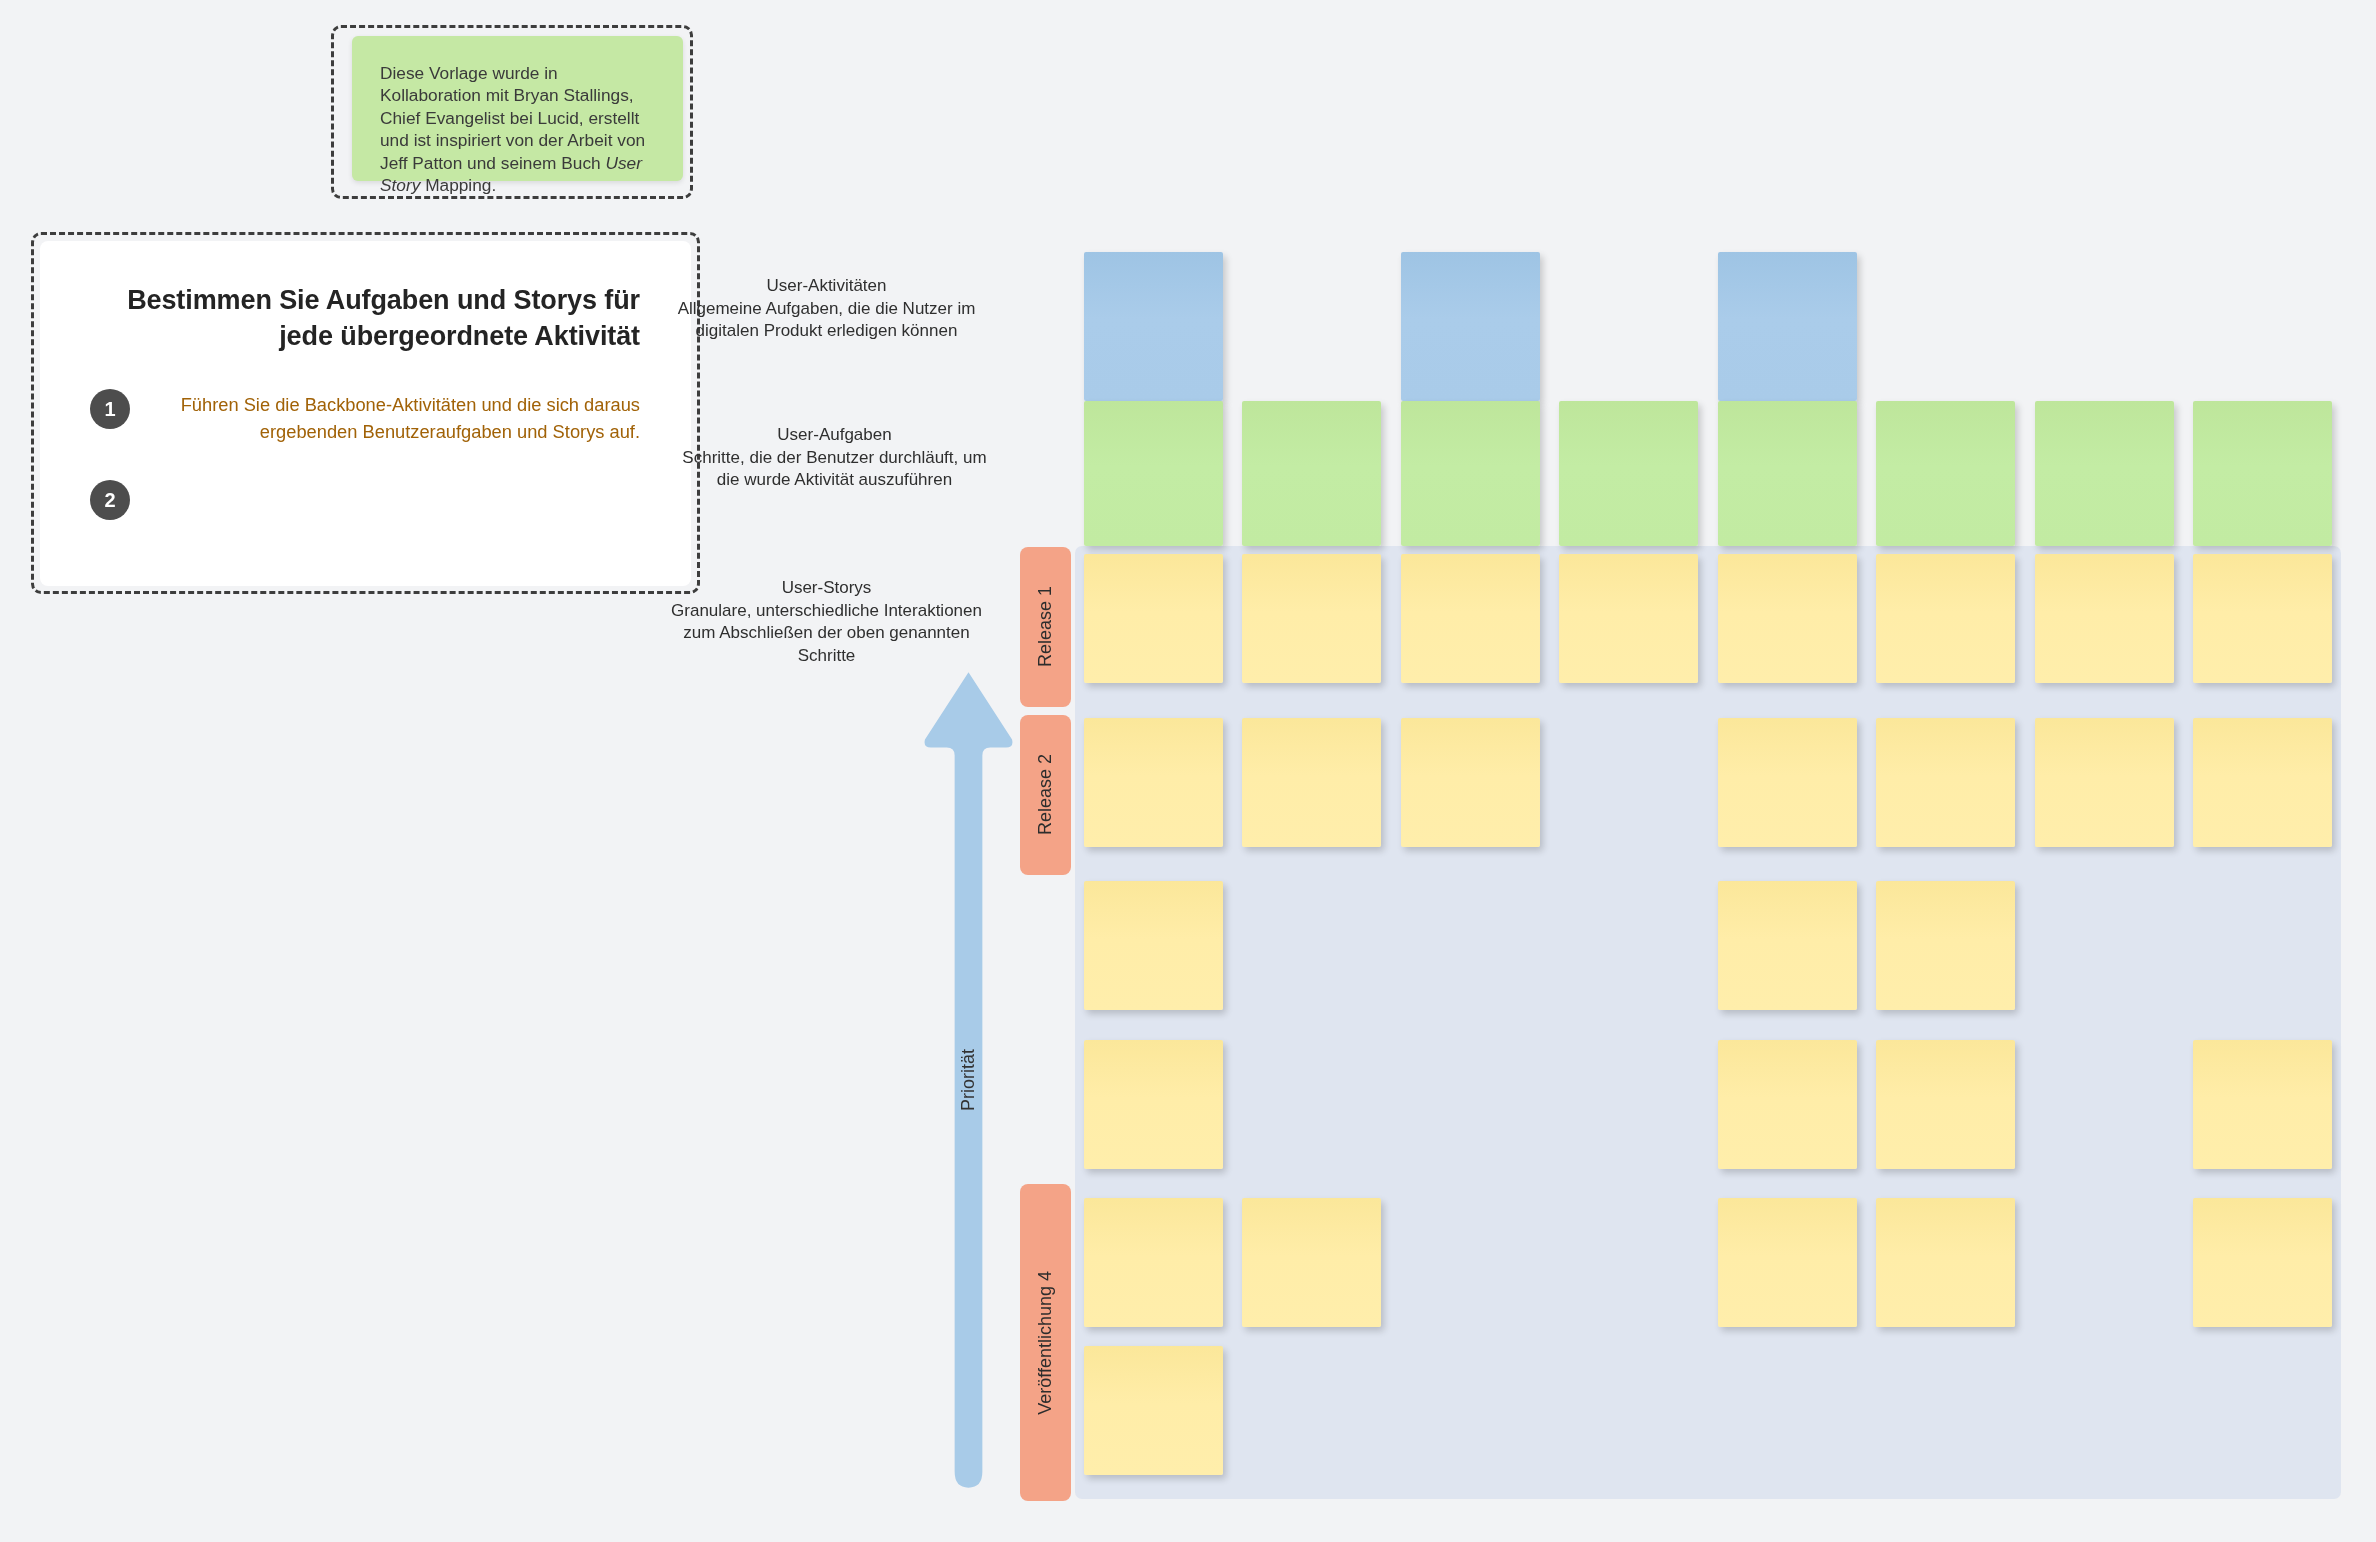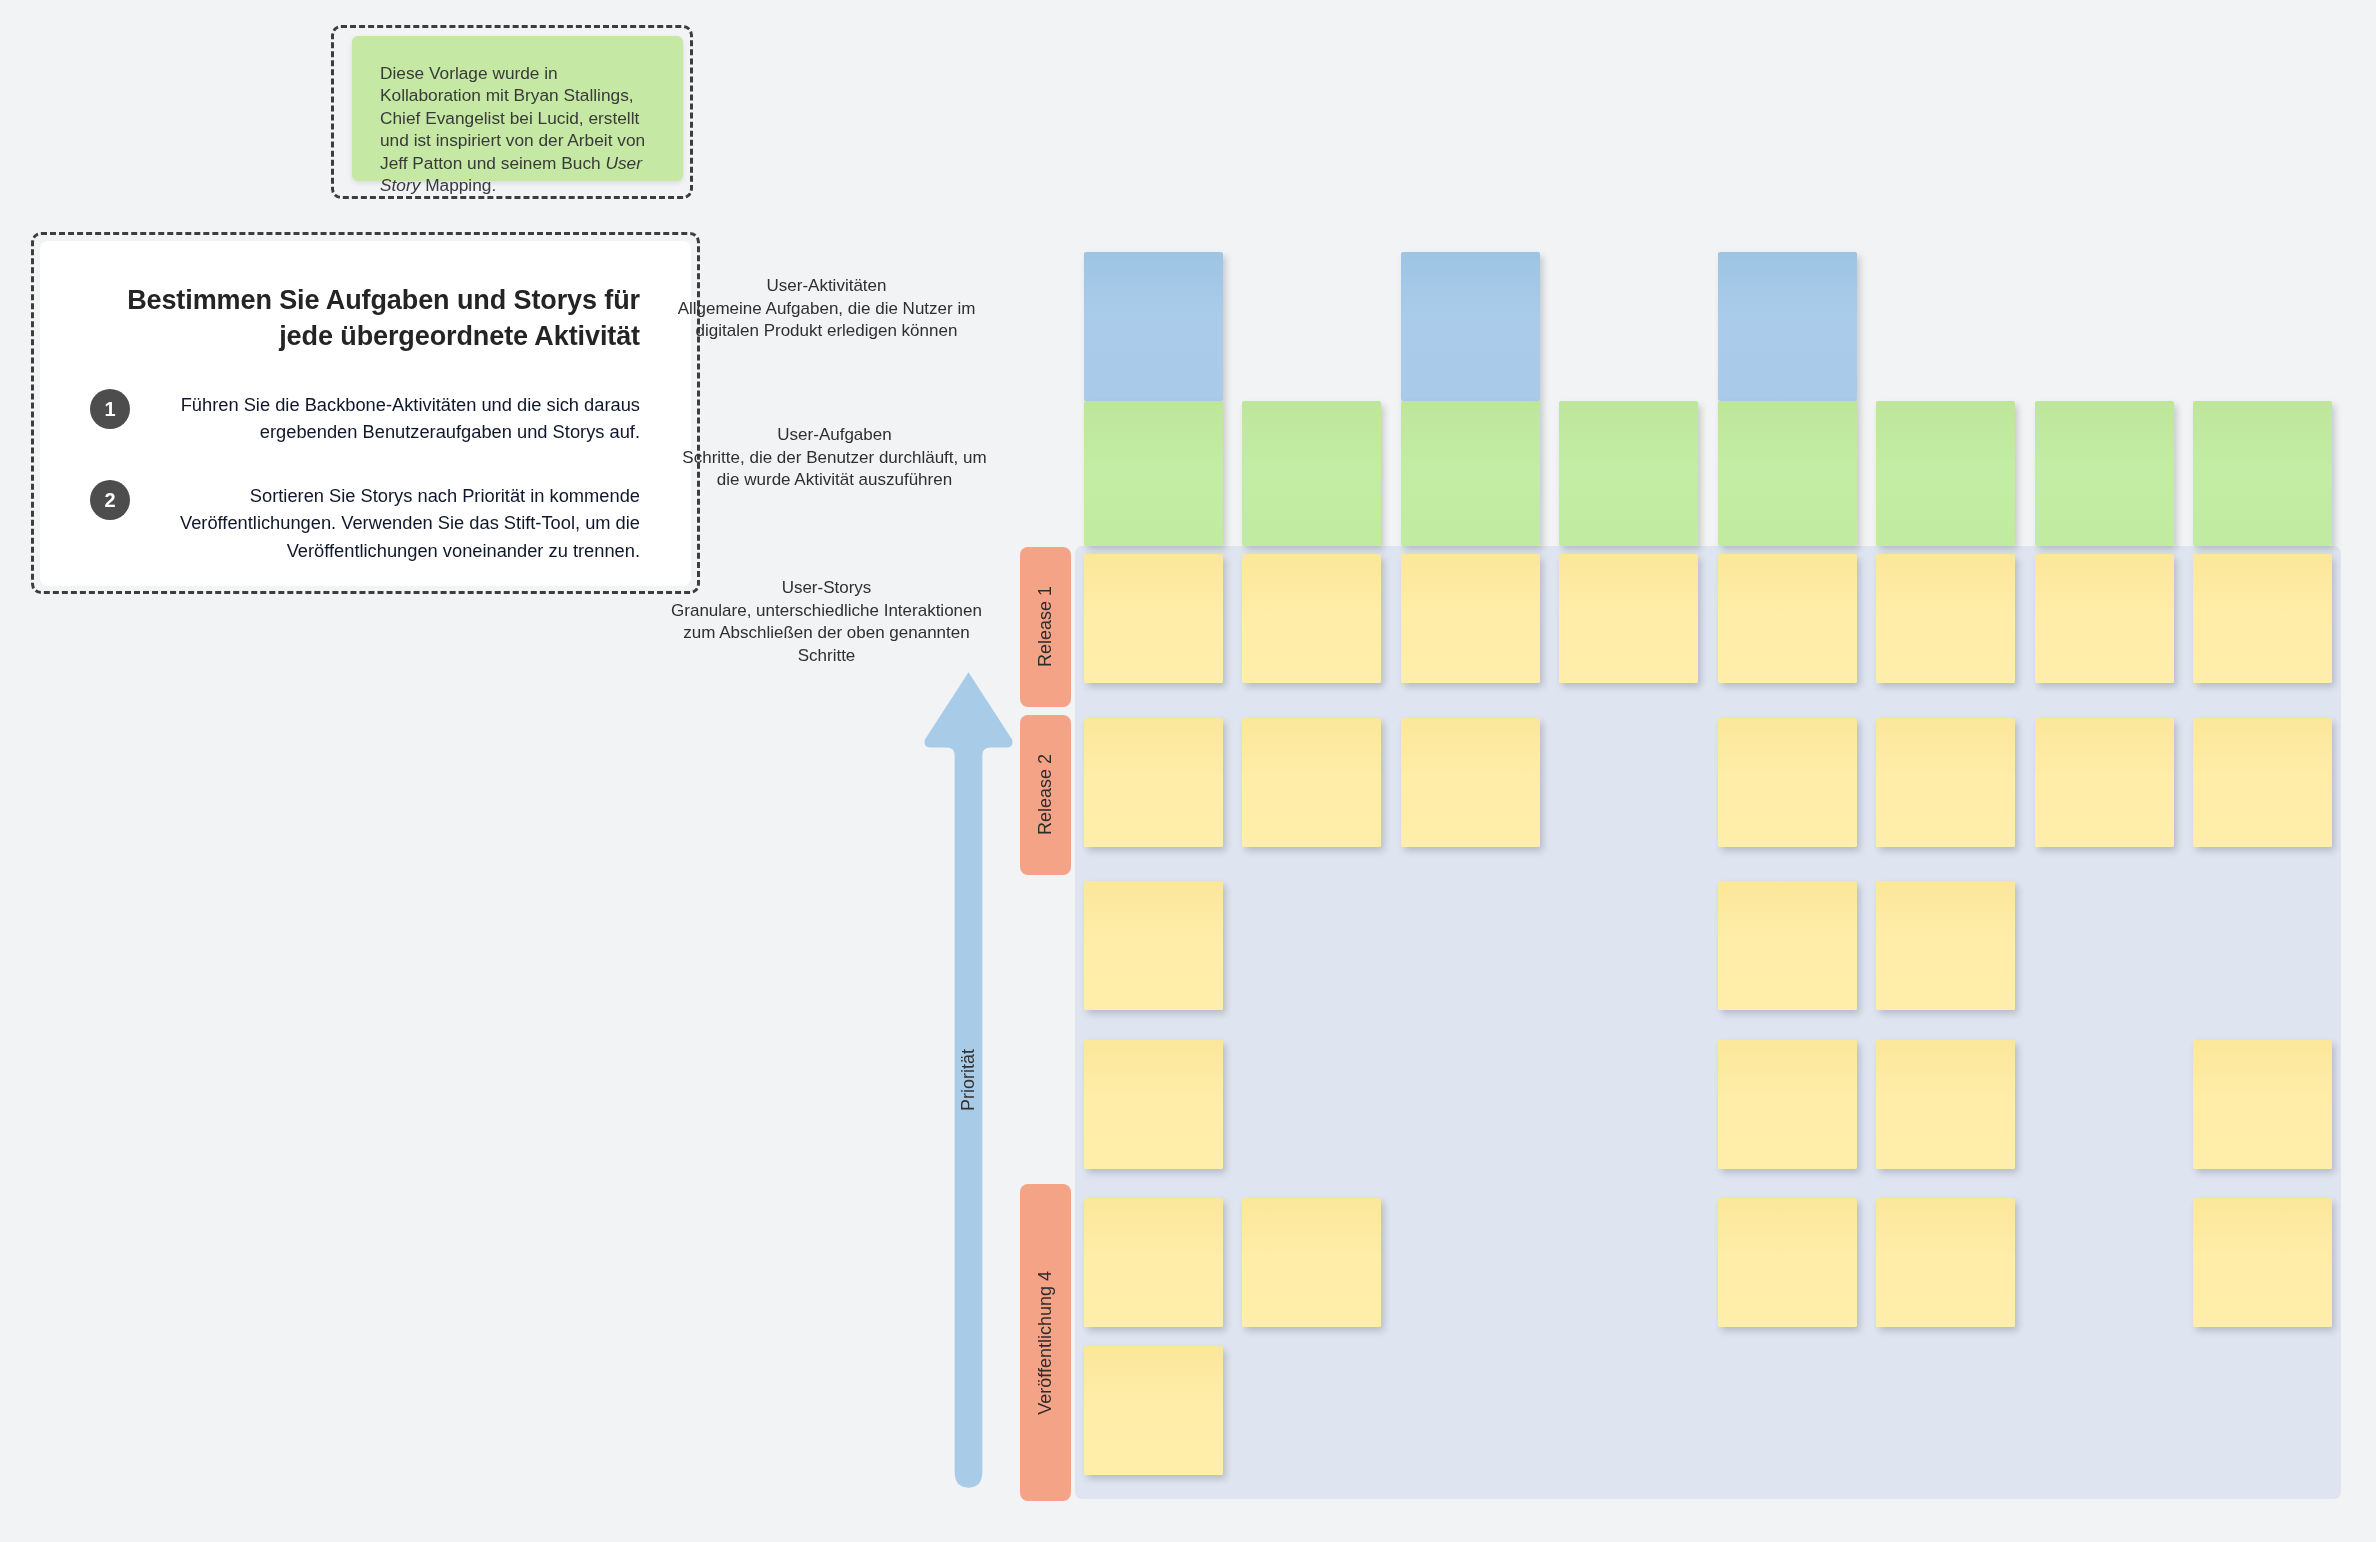--- a/index.html
+++ b/index.html
@@ -62,21 +62,21 @@
     color: #fff;
     font-size: 20px;
     font-weight: bold;
     display: flex; align-items: center; justify-content: center;
     margin-right: 22px;
     margin-top: 1px;
   }
   .step-text {
     font-size: 18.3px;
     line-height: 1.48;
-    color: #0f172a;
+    color: #a16207;
     padding-top: 3px;
   }
 
   
   .row-label {
     position: absolute;
     text-align: center;
     font-size: 17px;
     line-height: 1.33;
     color: #2f2f2f;
@@ -149,21 +149,20 @@
   <div id="instr-card">
     <div id="instr-title">Bestimmen Sie Aufgaben und Storys für jede übergeordnete Aktivität</div>
 
     <div class="step">
       <div class="step-num">1</div>
       <div class="step-text">Führen Sie die Backbone-Aktivitäten und die sich daraus ergebenden Benutzeraufgaben und Storys auf.</div>
     </div>
 
     <div class="step">
       <div class="step-num">2</div>
-      <div class="step-text">Sortieren Sie Storys nach Priorität in kommende Veröffentlichungen. Verwenden Sie das Stift-Tool, um die Veröffentlichungen voneinander zu trennen.</div>
     </div>
   </div>
 
   <div class="row-label" style="left:663px; top:275px;">
     <span class="ttl">User-Aktivitäten</span>
     <span>Allgemeine Aufgaben, die die Nutzer im digitalen Produkt erledigen können</span>
   </div>
   <div class="row-label" style="left:671px; top:424px;">
     <span class="ttl">User-Aufgaben</span>
     <span>Schritte, die der Benutzer durchläuft, um die wurde Aktivität auszuführen</span>

